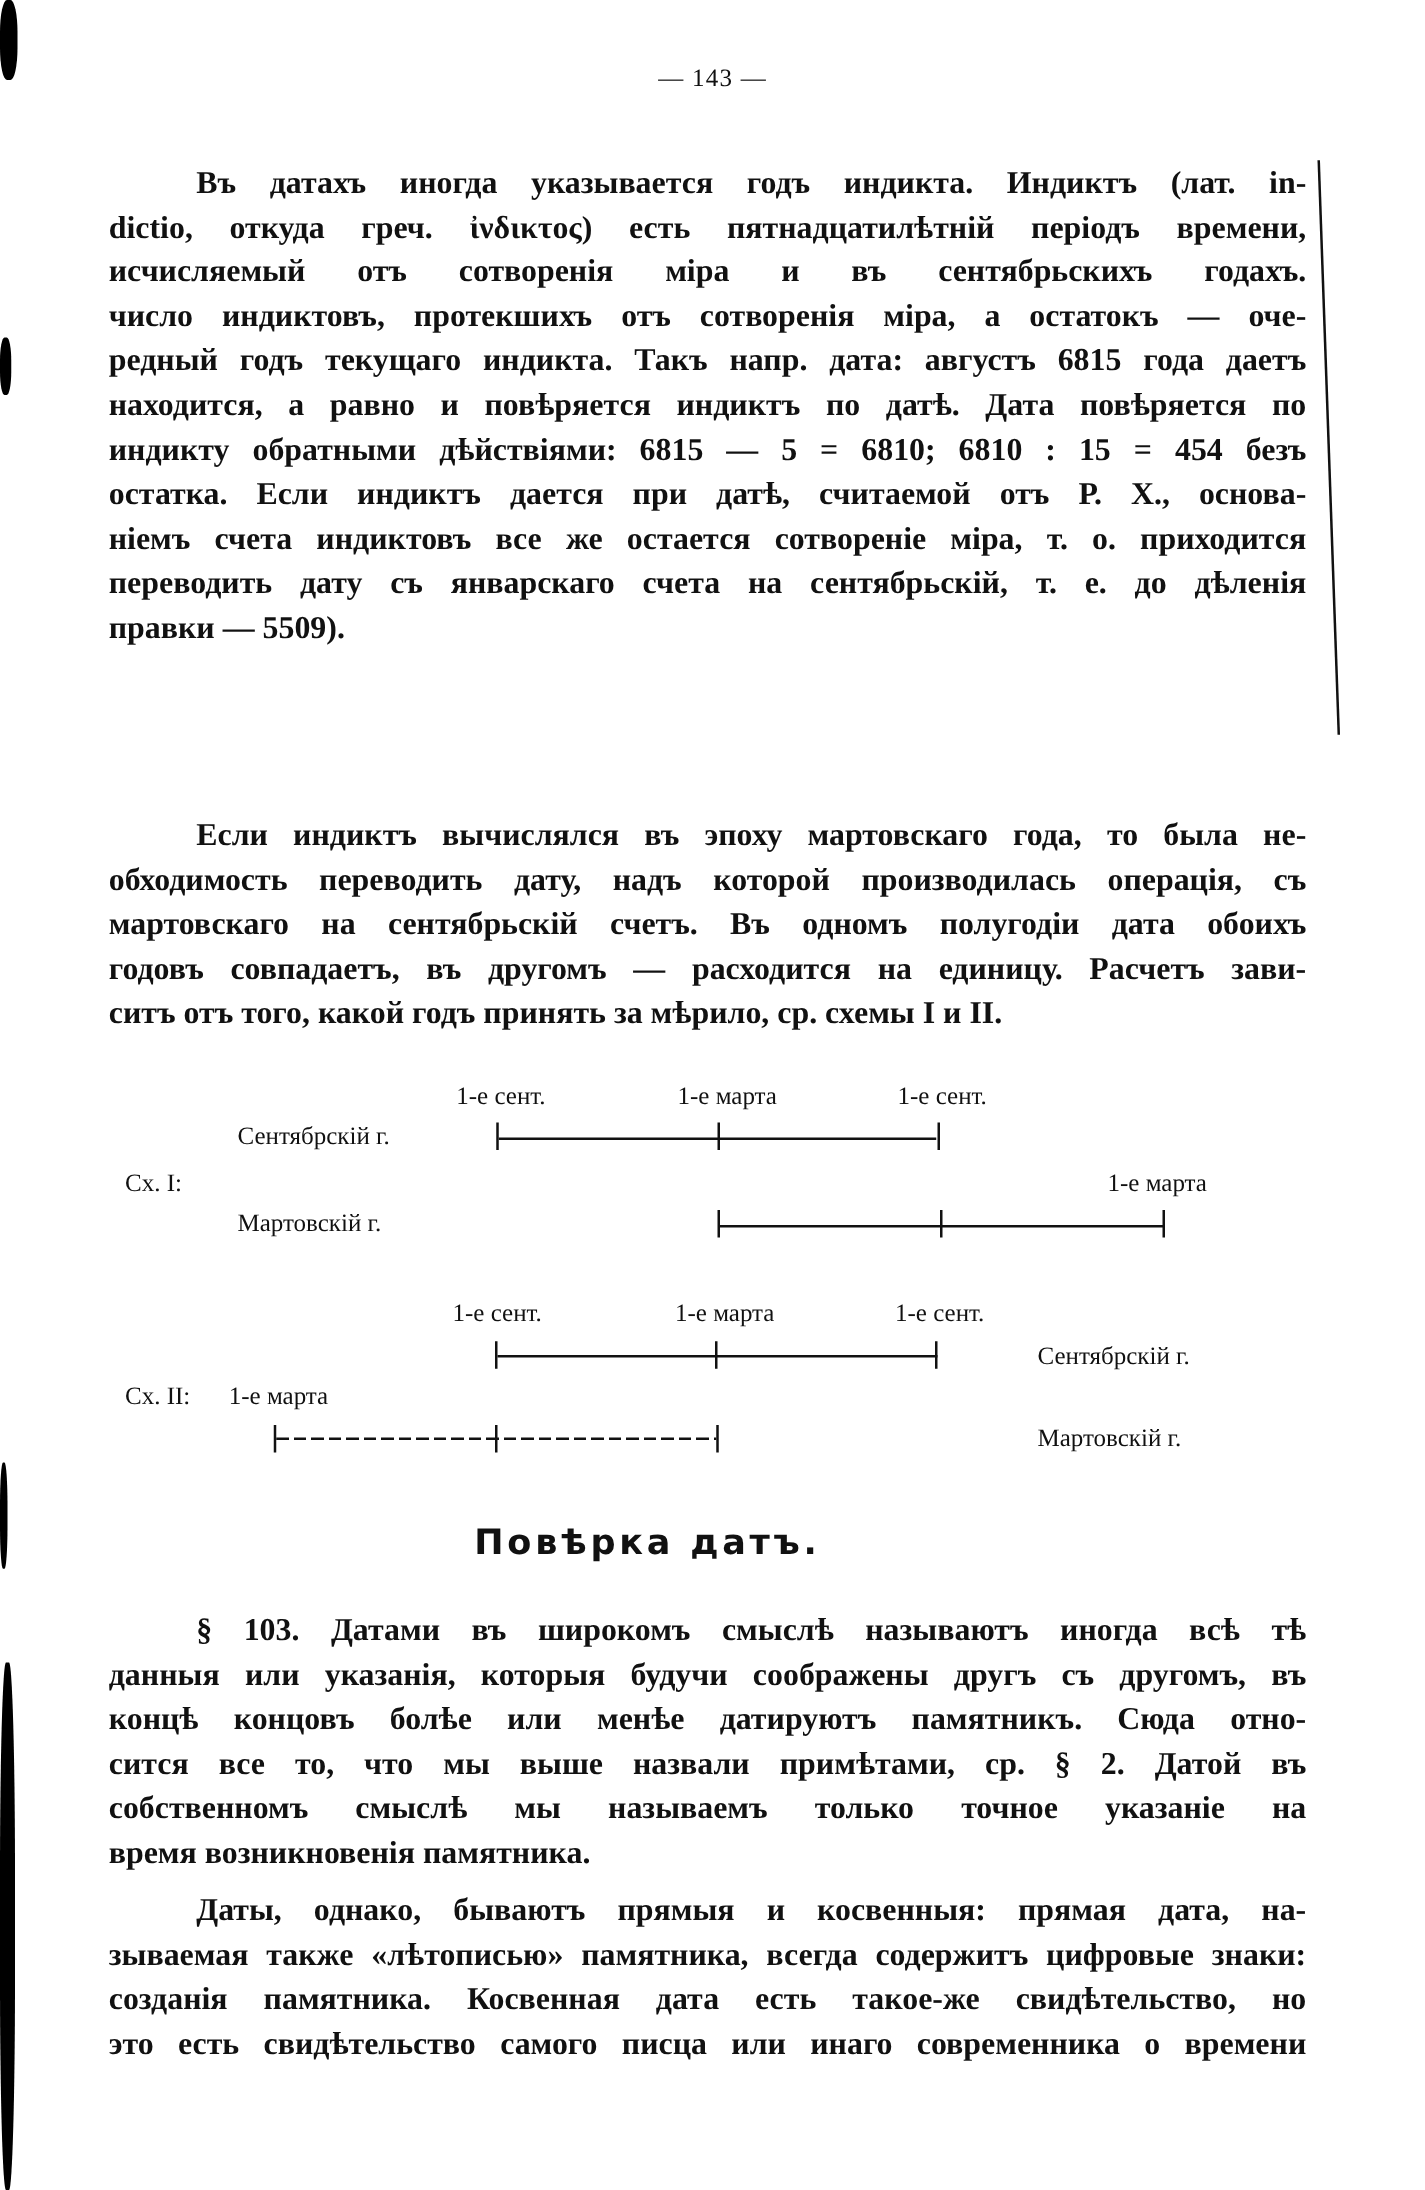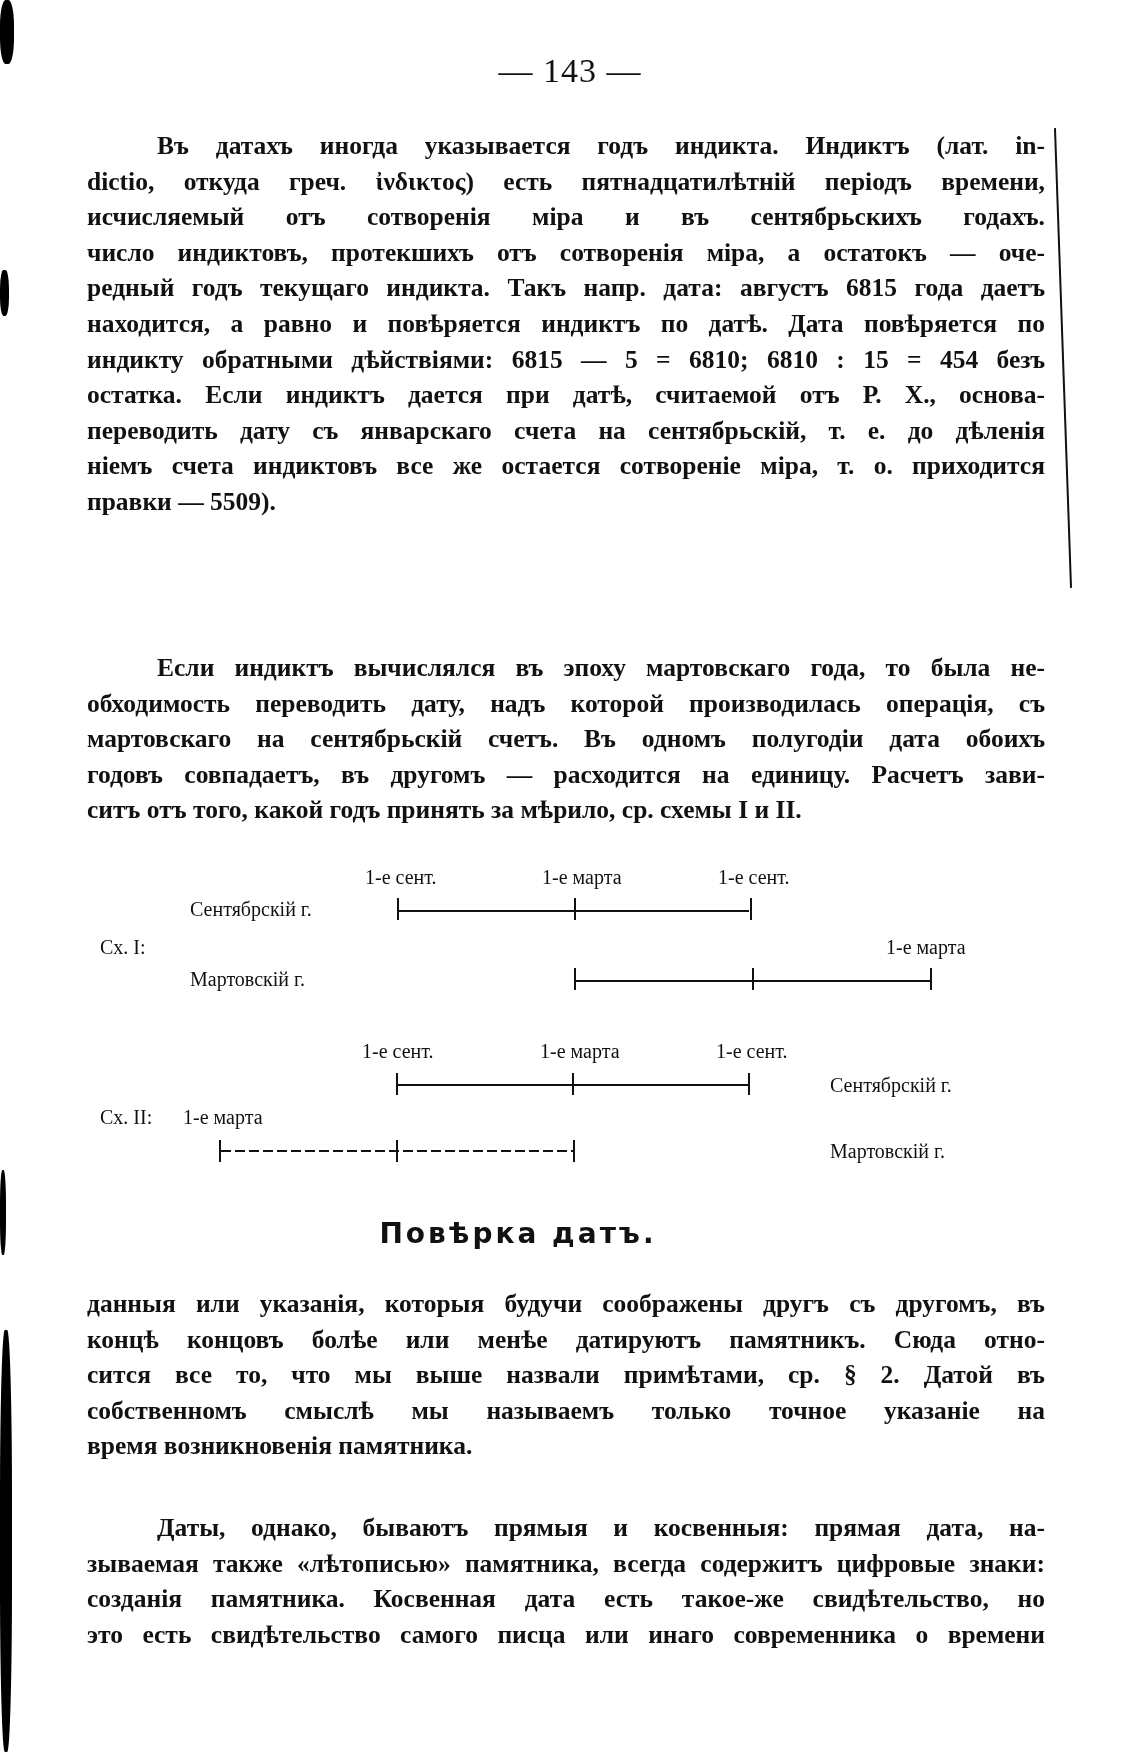--- a/index.html
+++ b/index.html
@@ -1,19 +1,19 @@
 <!DOCTYPE html>
 <html><head>
 <meta charset="utf-8">
 <style>
   html, body { margin: 0; padding: 0; background: #ffffff; }
   body { width: 1140px; height: 1752px; position: relative; overflow: hidden;
          font-family: "Liberation Serif", "DejaVu Serif", serif; color: #111; }
   .page-number { position: absolute; top: 52px; left: 0; width: 1140px; text-align: center;
-                 font-size: 34px; letter-spacing: 1px; }
+                 font-size: 20px; letter-spacing: 1px; }
   .text-block { position: absolute; left: 87px; width: 958px; font-size: 25.5px; line-height: 35.6px; }
   .line { display: block; white-space: nowrap; text-align: justify; text-align-last: justify; height: 35.6px; font-weight: bold; }
   .line.last { text-align-last: left; }
   .line.indent { padding-left: 70px; }
   .heading { position: absolute; top: 1217px; left: 0; width: 1036px; text-align: center;
              font-size: 28px; font-weight: bold; letter-spacing: 3px; font-family: "DejaVu Sans", sans-serif; }
   .diag { position: absolute; font-size: 20px; white-space: nowrap; }
   .bar { position: absolute; height: 2px; background: #111; }
   .tick { position: absolute; width: 2px; height: 22px; background: #111; }
   .dash { position: absolute; height: 2px; background: repeating-linear-gradient(90deg,#111 0 10px, transparent 10px 14px); }
@@ -33,22 +33,22 @@
 
 <div class="text-block" style="top:128px;">
   <span class="line indent">Въ датахъ иногда указывается годъ индикта. Индиктъ (лат. in-</span>
   <span class="line">dictio, откуда греч. ἰνδικτος) есть пятнадцатилѣтній періодъ времени,</span>
   <span class="line">исчисляемый отъ сотворенія міра и въ сентябрьскихъ годахъ.</span>
   <span class="line">число индиктовъ, протекшихъ отъ сотворенія міра, а остатокъ — оче-</span>
   <span class="line">редный годъ текущаго индикта. Такъ напр. дата: августъ 6815 года даетъ</span>
   <span class="line">находится, а равно и повѣряется индиктъ по датѣ. Дата повѣряется по</span>
   <span class="line">индикту обратными дѣйствіями: 6815 — 5 = 6810; 6810 : 15 = 454 безъ</span>
   <span class="line">остатка. Если индиктъ дается при датѣ, считаемой отъ Р. Х., основа-</span>
+  <span class="line">ніемъ счета индиктовъ все же остается сотвореніе міра, т. о. приходится</span>
   <span class="line">переводить дату съ январскаго счета на сентябрьскій, т. е. до дѣленія</span>
-  <span class="line">ніемъ счета индиктовъ все же остается сотвореніе міра, т. о. приходится</span>
   <span class="line last">правки — 5509).</span>
 </div>
 
 <div class="text-block" style="top:650px;">
   <span class="line indent">Если индиктъ вычислялся въ эпоху мартовскаго года, то была не-</span>
   <span class="line">обходимость переводить дату, надъ которой производилась операція, съ</span>
   <span class="line">мартовскаго на сентябрьскій счетъ. Въ одномъ полугодіи дата обоихъ</span>
   <span class="line">годовъ совпадаетъ, въ другомъ — расходится на единицу. Расчетъ зави-</span>
   <span class="line last">ситъ отъ того, какой годъ принять за мѣрило, ср. схемы I и II.</span>
 </div>
@@ -85,20 +85,21 @@
   <div class="tick" style="left:219px;top:1140px;"></div>
   <div class="dash" style="left:221px;top:1150px;width:352px;"></div>
   <div class="tick" style="left:396px;top:1140px;"></div>
   <div class="tick" style="left:573px;top:1140px;"></div>
   <span class="diag" style="left:830px;top:1140px;">Мартовскій г.</span>
 </div>
 
 <div class="heading">Повѣрка датъ.</div>
 
 <div class="text-block" style="top:1286px;">
+  <span class="line indent">§ 103. Датами въ широкомъ смыслѣ называютъ иногда всѣ тѣ</span>
   <span class="line">данныя или указанія, которыя будучи соображены другъ съ другомъ, въ</span>
   <span class="line">концѣ концовъ болѣе или менѣе датируютъ памятникъ. Сюда отно-</span>
   <span class="line">сится все то, что мы выше назвали примѣтами, ср. § 2. Датой въ</span>
   <span class="line">собственномъ смыслѣ мы называемъ только точное указаніе на</span>
   <span class="line last">время возникновенія памятника.</span>
 </div>
 
 <div class="text-block" style="top:1510px;">
   <span class="line indent">Даты, однако, бываютъ прямыя и косвенныя: прямая дата, на-</span>
   <span class="line">зываемая также «лѣтописью» памятника, всегда содержитъ цифровые знаки:</span>

